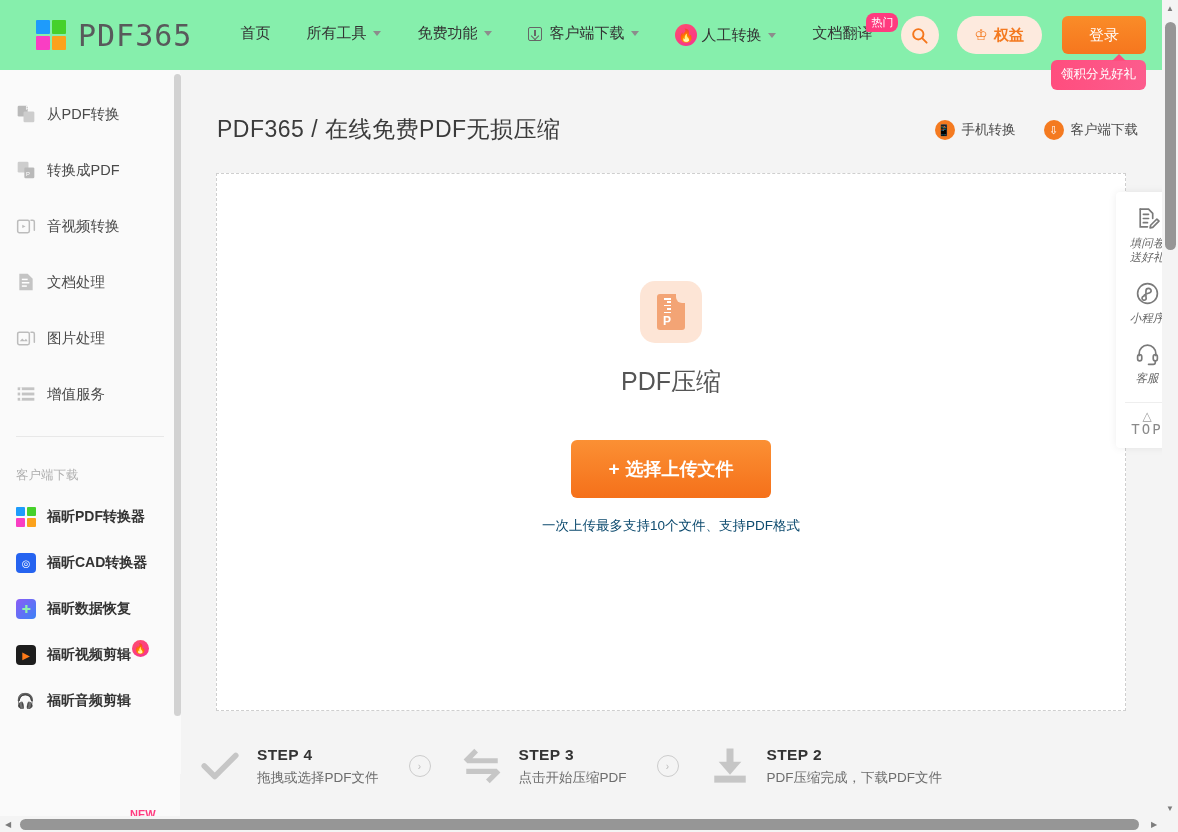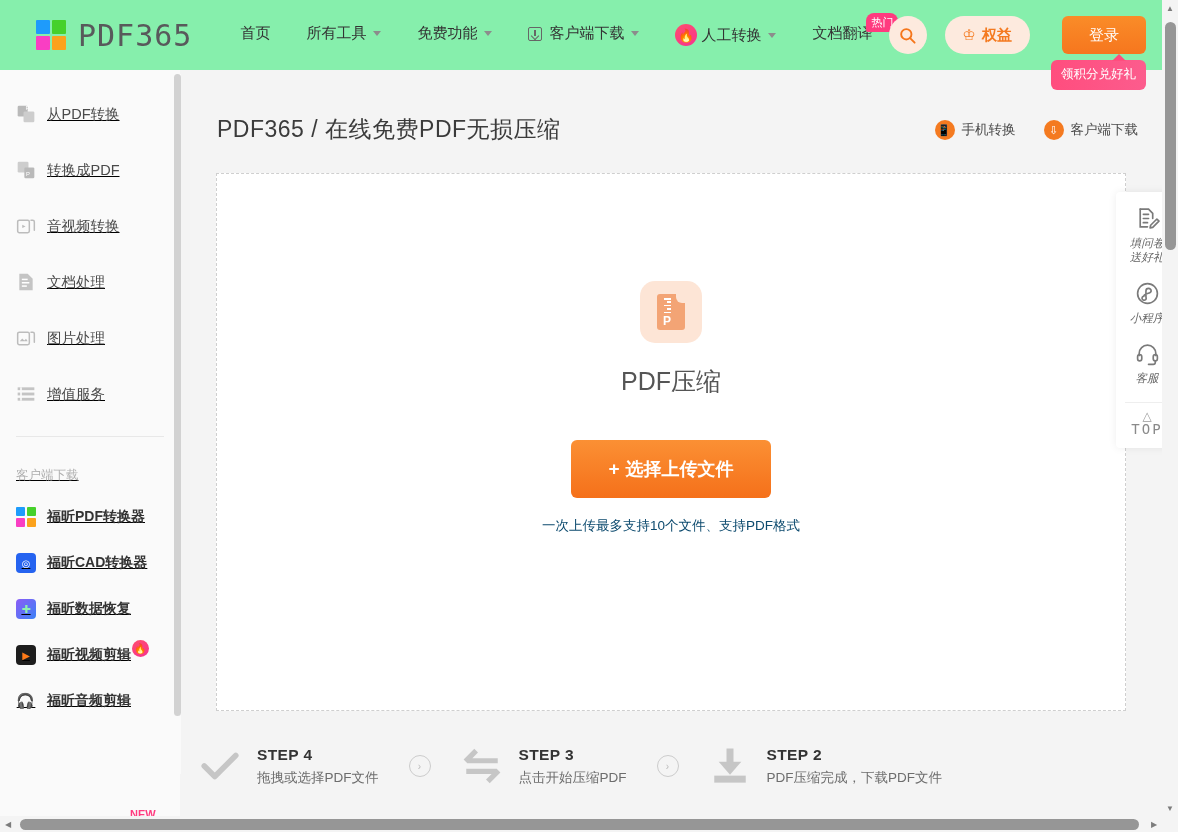--- a/index.html
+++ b/index.html
@@ -65,37 +65,37 @@
   .benefit-btn {
     height: 38px; border-radius: 19px; background: #fdeade; color: #f47a20;
     display: flex; align-items: center; padding: 0 18px; margin-left: 18px;
     font-size: 15px; font-weight: bold; cursor: pointer;
   }
   .crown { margin-right: 6px; font-size: 15px; color: #f47a20; }
   .login-btn {
     width: 84px; height: 38px; border-radius: 6px;
     background: linear-gradient(180deg, #fa8c28 0%, #f6761e 100%);
     color: #fff; font-size: 15px; display: flex; align-items: center; justify-content: center;
-    margin-left: 32px; cursor: pointer;
+    margin-left: 20px; cursor: pointer;
   }
   .tip-bubble {
     position: absolute; top: 60px; right: 0;
     background: linear-gradient(90deg, #ff4d7e, #fc5c8d);
     color: #fff; font-size: 12.5px; padding: 6px 10px 7px; border-radius: 6px; white-space: nowrap;
   }
   .tip-bubble::before {
     content: ""; position: absolute; top: -6px; right: 20px;
     border-left: 7px solid transparent; border-right: 7px solid transparent;
     border-bottom: 7px solid #ff4d7e;
   }
 
   
   .sidebar {
     position: absolute; left: 0; top: 70px; width: 180px; height: 752px;
-    background: #fafafa; overflow: hidden; text-decoration: underline;
+    background: #fafafa; overflow: hidden;
   }
   .side-item {
     display: flex; align-items: center; height: 56px; padding-left: 16px;
     font-size: 14.5px; color: #4a4a4a; cursor: pointer;
   }
   .side-icon { width: 20px; height: 20px; margin-right: 11px; flex: 0 0 auto; color: #b3b3b3; }
   .side-sep { height: 1px; background: #e8e8e8; margin: 14px 16px 0; }
   .side-head { font-size: 12.5px; color: #b0b0b0; padding: 30px 0 10px 16px; }
   .side-app {
     display: flex; align-items: center; height: 46px; padding-left: 16px;

